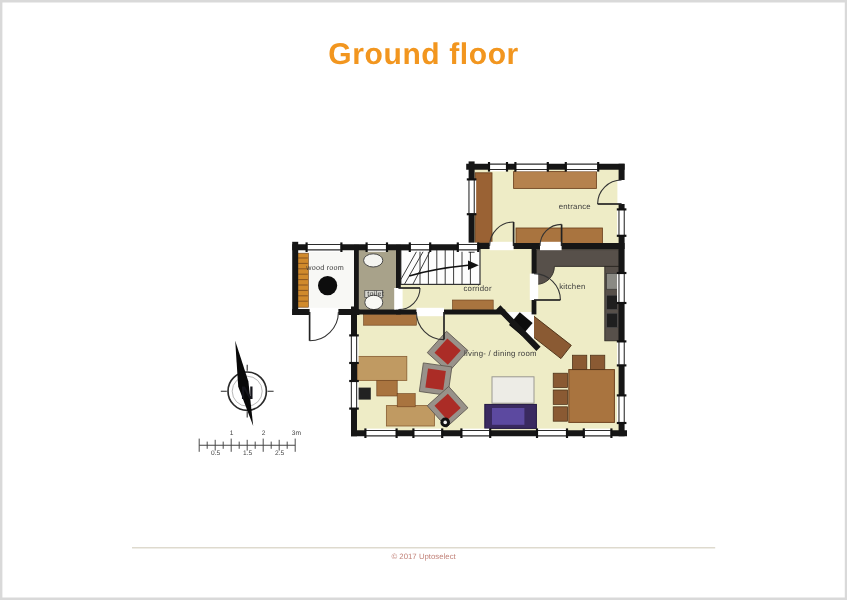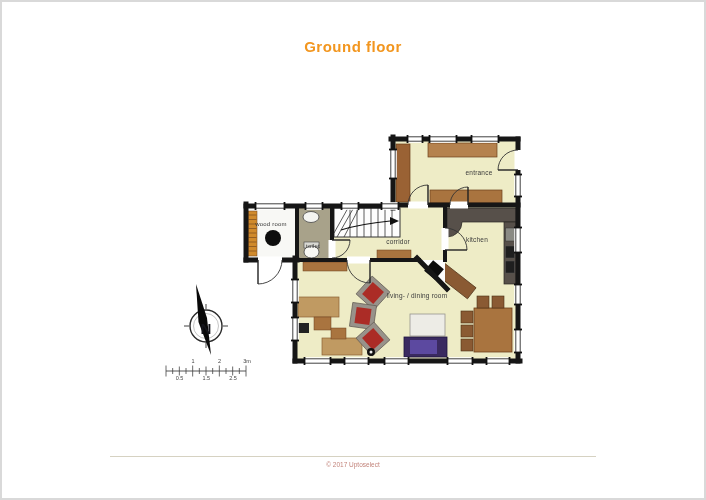--- a/index.html
+++ b/index.html
@@ -3,21 +3,21 @@
 <meta charset="utf-8">
 <style>
   html,body{margin:0;padding:0;background:#bfbfbf;font-family:"Liberation Sans",sans-serif;}
   .page{position:relative;width:706px;height:500px;background:#ffffff;overflow:hidden;
         box-shadow:inset 0 0 0 2px #d9d9d9;}
   .plan-svg{position:absolute;left:0;top:0;width:706px;height:500px;}
   .lbl{position:absolute;transform:translate(-50%,-50%);white-space:nowrap;
        color:#3a3a3a;font-size:6.5px;line-height:1;}
   .room-lbl{letter-spacing:.2px;}
   .page-title{position:absolute;left:0;top:46px;width:706px;text-align:center;
-       transform:translateY(-50%);font-size:15px;font-weight:bold;letter-spacing:.5px;}
+       transform:translateY(-50%);font-size:25px;font-weight:bold;letter-spacing:.5px;}
   .copyright{position:absolute;left:0;top:464px;width:706px;text-align:center;
        transform:translateY(-50%);font-size:6.5px;}
   .divider{position:absolute;left:110px;top:456px;width:486px;height:1px;background:#d6d2c2;}
   .compass-n{font-size:15px;font-weight:bold;color:#14141a;}
   .scale-lbl{font-size:5.5px;color:#444;}
 </style>
 </head>
 <body>
 
 <div class="page">

